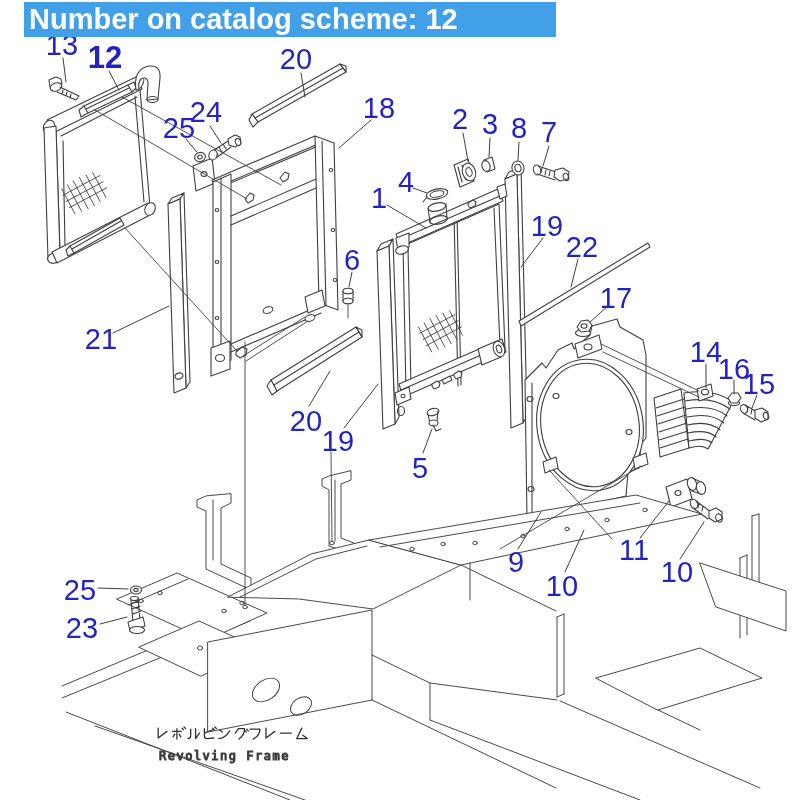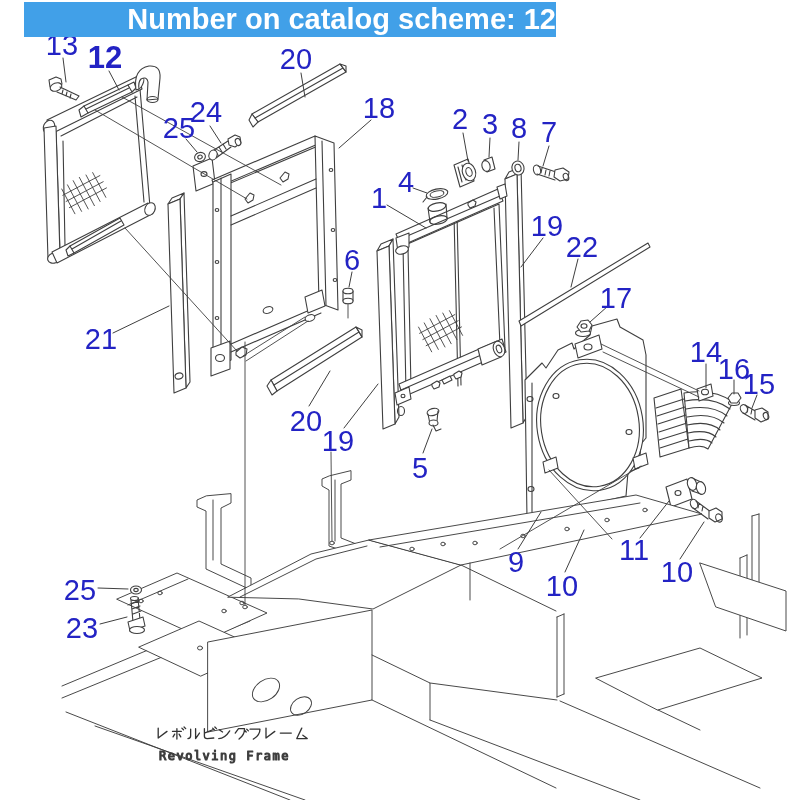--- a/index.html
+++ b/index.html
@@ -1,21 +1,21 @@
 <!DOCTYPE html>
 <html style="--header-bg: #41a0e8; --header-text: #ffffff; --callout: #2323c4; --line: #3f3f3f; --bg: #ffffff;"><head>
 <meta charset="utf-8">
 <style>
   html,body{margin:0;padding:0;background:#fff;}
   .stage{position:relative;width:800px;height:800px;background:var(--bg,#fff);overflow:hidden;
          font-family:"Liberation Sans",sans-serif;}
   .hdr{position:absolute;left:24px;top:2px;width:527px;height:35px;
        background:var(--header-bg,#41a0e8);color:var(--header-text,#fff);
        font-weight:bold;font-size:29px;line-height:35px;padding-left:5px;
-       white-space:nowrap;overflow:hidden;text-align:right;}
+       white-space:nowrap;overflow:hidden;}
   svg{position:absolute;left:0;top:0;}
   .callout{fill:var(--callout,#2323c4);font-size:29px;font-family:"Liberation Sans",sans-serif;
            text-anchor:middle;dominant-baseline:central;}
   .callout.bold{font-weight:bold;font-size:31px;}
   .leader{stroke:var(--line,#3f3f3f);stroke-width:1;fill:none;}
   .frame-en{font-family:"DejaVu Sans Mono",monospace;font-size:12px;letter-spacing:1.5px;fill:#333;}
 </style>
 </head>
 <body>
 

